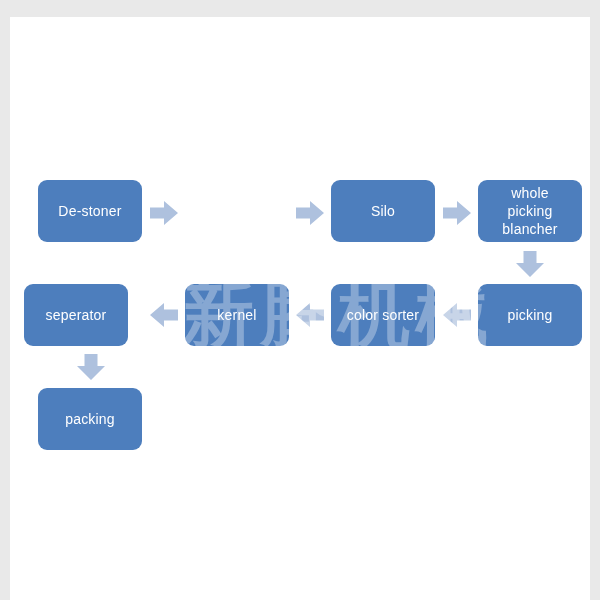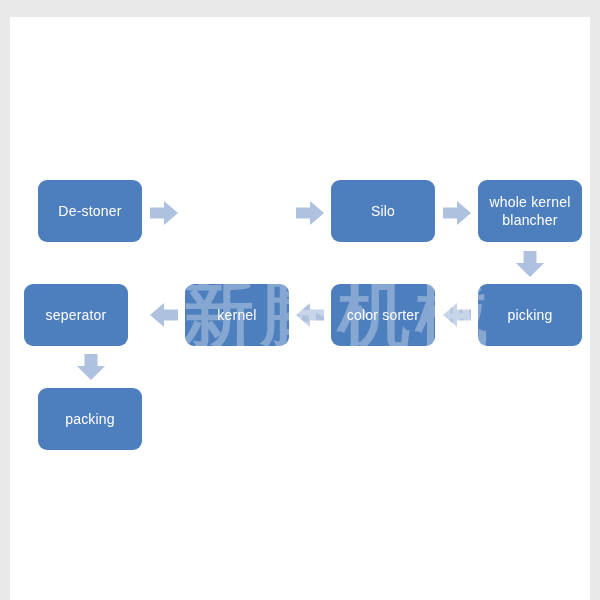--- a/index.html
+++ b/index.html
@@ -52,21 +52,21 @@
 
 <div class="canvas">
 
   <div class="node" style="left:28px;top:163px">
       <span>De-stoner</span>
     </div>
   <div class="node" style="left:321px;top:163px">
       <span>Silo</span>
     </div>
   <div class="node" style="left:468px;top:163px">
-      <span>whole kernel blancher</span>
+      <span>whole picking blancher</span>
     </div>
 
   <div class="node" style="left:468px;top:267px">
       <span>picking</span>
     </div>
   <div class="node" style="left:321px;top:267px">
       <span>color sorter</span>
     </div>
   <div class="node" style="left:175px;top:267px">
       <span>kernel</span>

